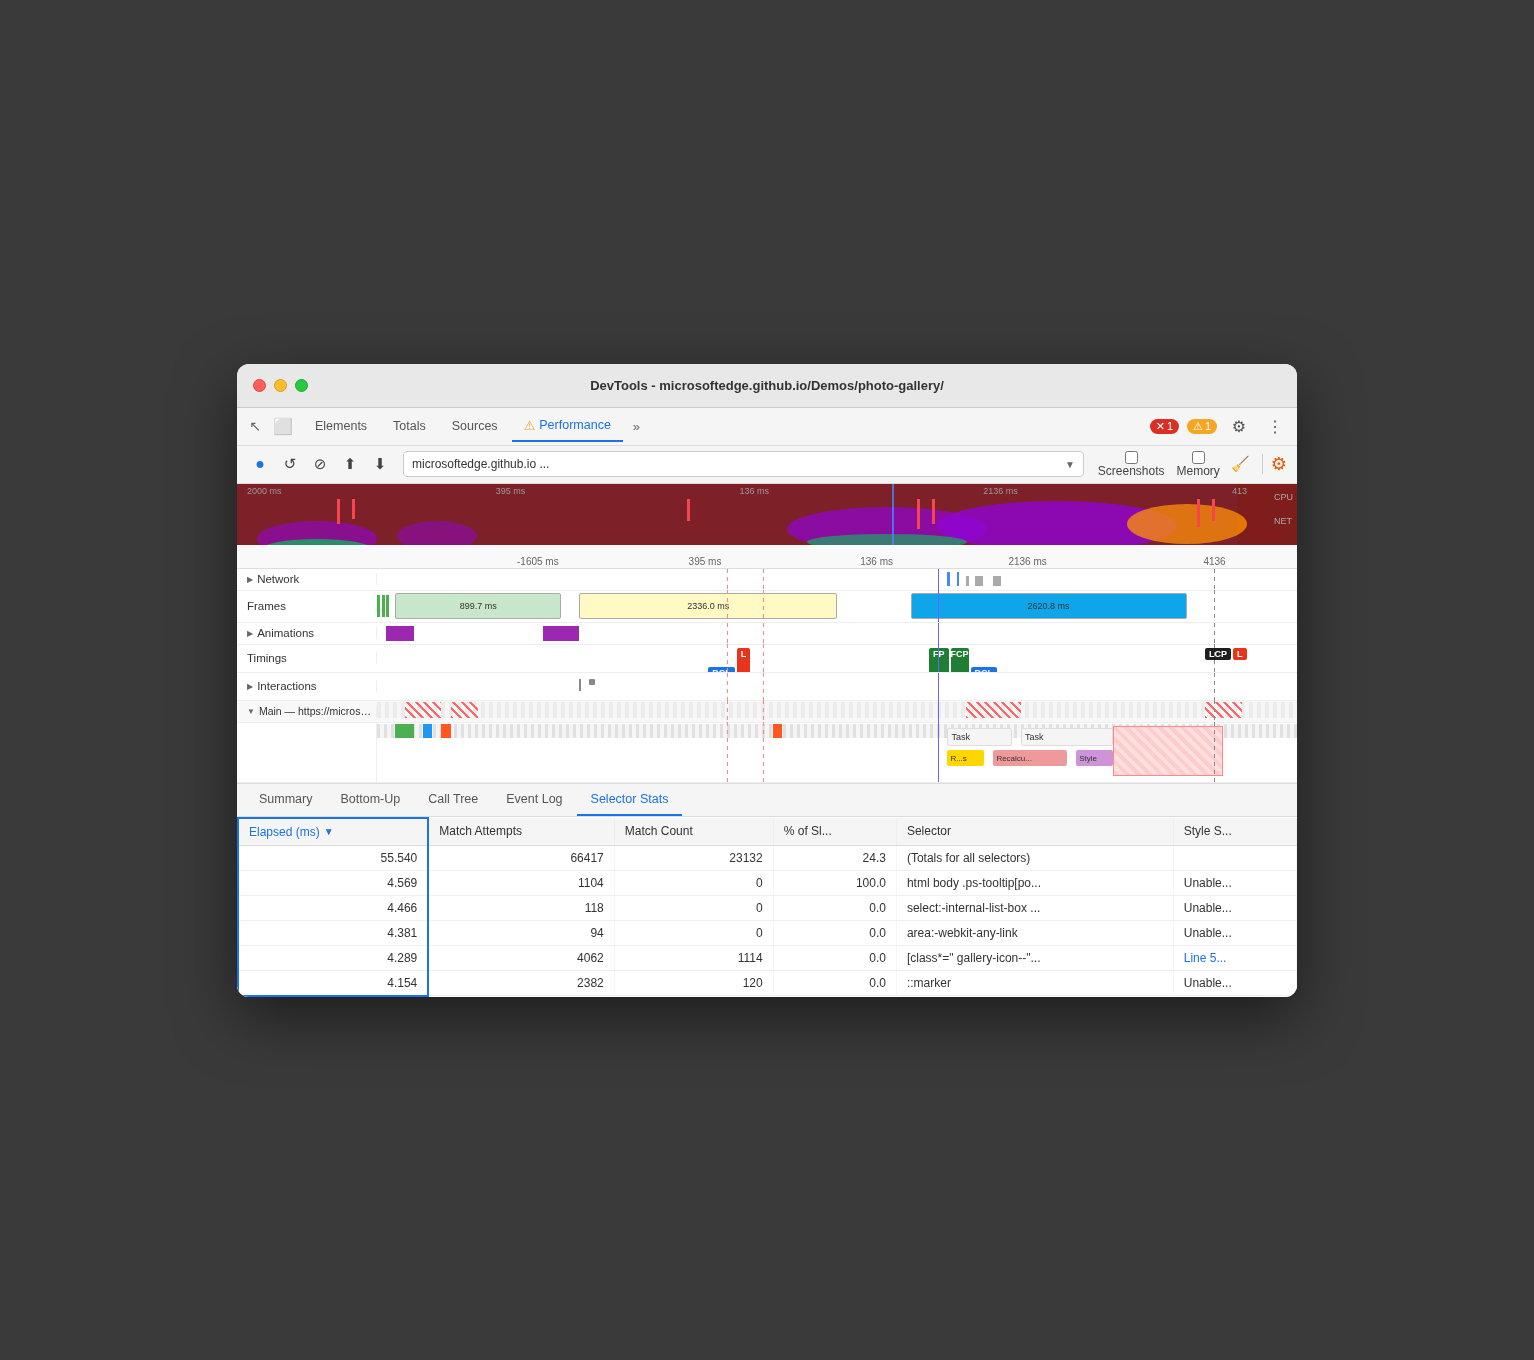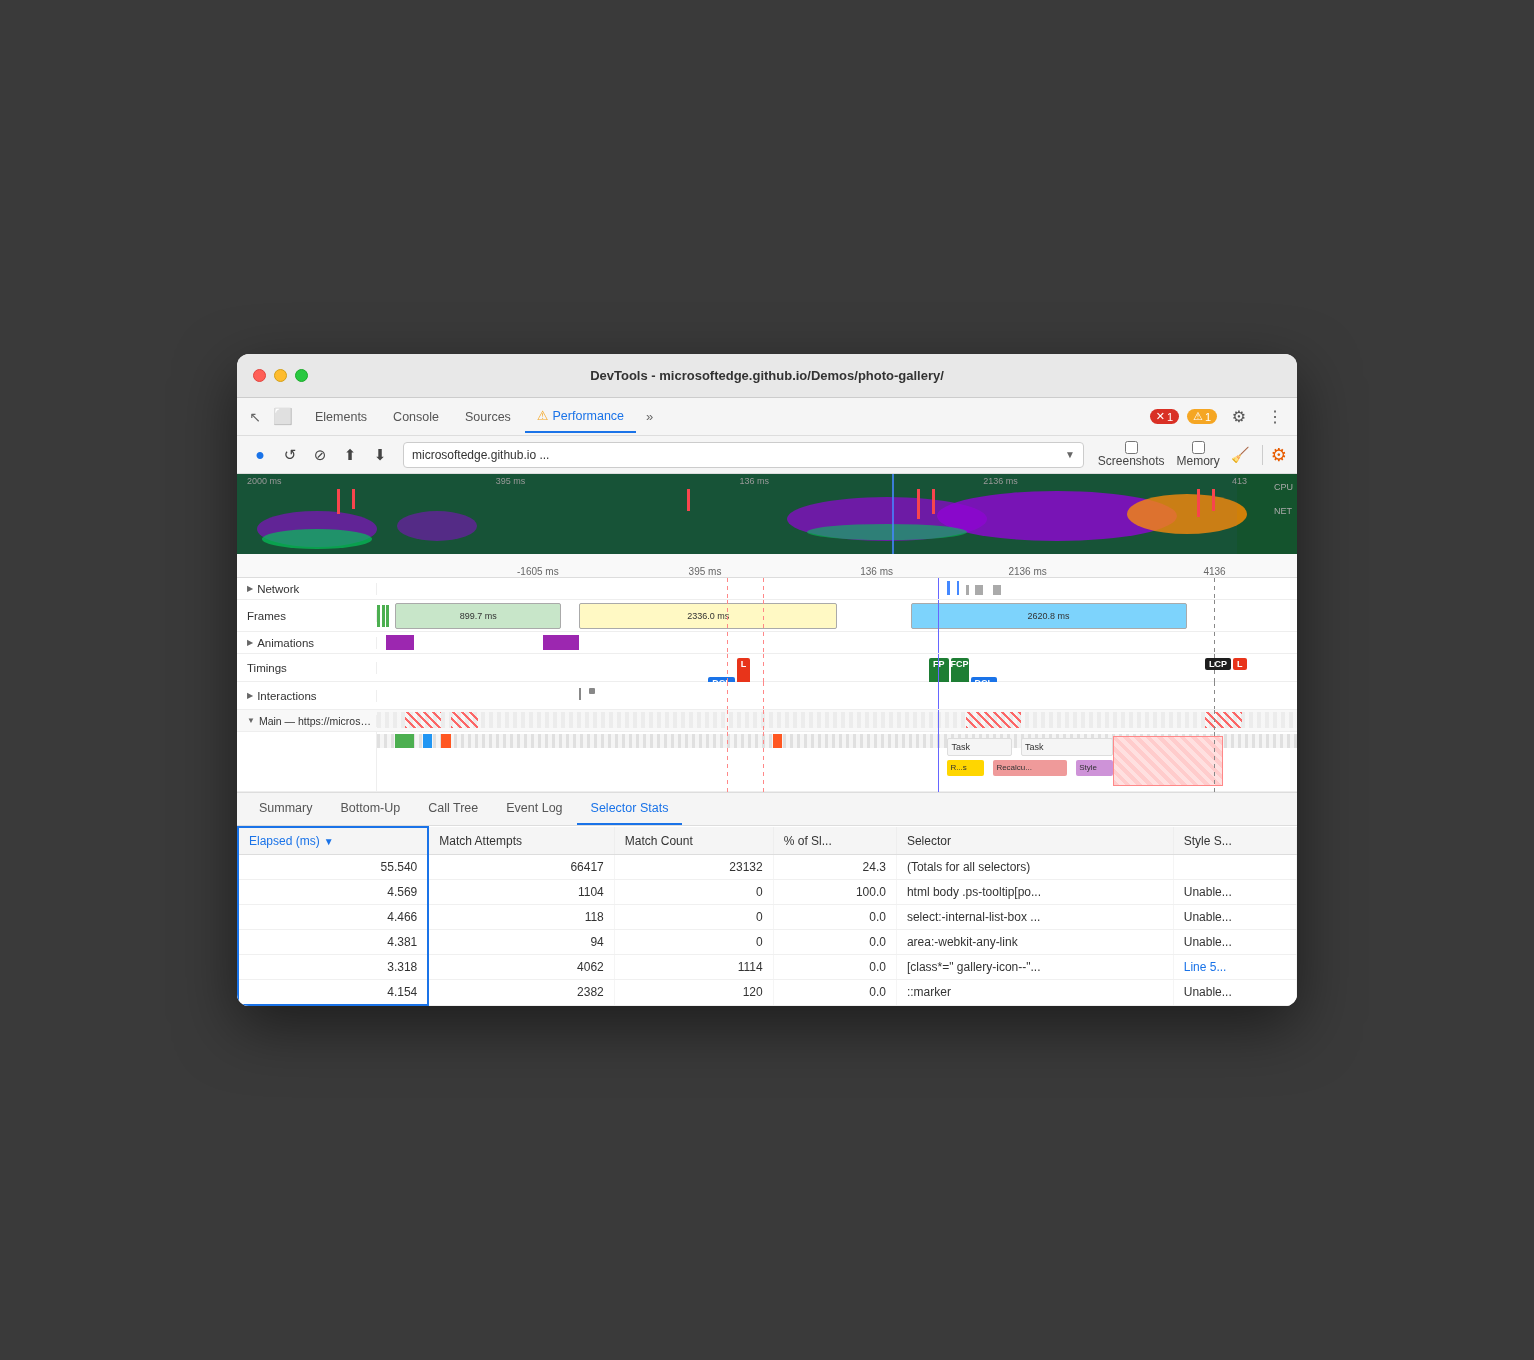--- a/index.html
+++ b/index.html
@@ -404,21 +404,21 @@
 
   <div class="tab-bar">
     <div class="tab-bar-left">
       <div class="tab-icon">↖</div>
       <div class="tab-icon" style="font-size:16px;">⬜</div>
     </div>
     <div class="tab">
       <span>Elements</span>
     </div>
     <div class="tab">
-      <span>Console</span>
+      <span>Totals</span>
     </div>
     <div class="tab">
       <span>Sources</span>
     </div>
     <div class="tab performance-tab">
       <span class="tab-warning-icon">⚠</span>
       <span>Performance</span>
     </div>
     <div class="tab-more">»</div>
     <div class="tab-bar-right">
@@ -452,21 +452,21 @@
     <div class="toolbar-check-group">
       <input type="checkbox" style="">
       <span>Memory</span>
     </div>
     <div class="toolbar-btn" title="Clear">🧹</div>
     <div class="toolbar-separator"></div>
     <div class="toolbar-gear">⚙</div>
   </div>
 
   <div class="timeline-area">
-    <div class="timeline-overview" style="height:80px; position:relative; background:#14532d; overflow:hidden;">
+    <div class="timeline-overview" style="height:61px; position:relative; background:#7f1d1d; overflow:hidden;">
 
       <div style="position:absolute;top:2px;left:10px;right:50px;display:flex;justify-content:space-between;font-size:9px;color:#999;z-index:10;">
         <span>2000 ms</span>
         <span>395 ms</span>
         <span>136 ms</span>
         <span>2136 ms</span>
         <span>413</span>
       </div>
 
       <svg width="100%" height="80" style="position:absolute;top:0;left:0;">
@@ -534,21 +534,21 @@
       <div class="tl-row-label">
         <span>Frames</span>
       </div>
       <div class="tl-row-content" style="position:relative;height:32px;">
         <div class="frame-bar" style="left:2%;width:18%;background:#c8e6c9;border:1px solid #aaa;">
           <span>899.7 ms</span>
         </div>
         <div class="frame-bar" style="left:22%;width:28%;background:#fff9c4;border:1px solid #aaa;">
           <span>2336.0 ms</span>
         </div>
-        <div class="frame-bar" style="left:58%;width:30%;background:#7dd3fc;border:1px solid #aaa;">
+        <div class="frame-bar" style="left:58%;width:30%;background:#0ea5e9;border:1px solid #aaa;">
           <span>2620.8 ms</span>
         </div>
 
         <div style="position:absolute;left:0%;top:5px;width:3px;height:22px;background:#4caf50;"></div>
         <div style="position:absolute;left:0.5%;top:5px;width:3px;height:22px;background:#4caf50;"></div>
         <div style="position:absolute;left:1%;top:5px;width:3px;height:22px;background:#4caf50;"></div>
 
         <div class="dashed-line" style="left:38%;background:repeating-linear-gradient(to bottom,#f88 0,#f88 4px,transparent 4px,transparent 8px);"></div>
         <div class="dashed-line" style="left:42%;background:repeating-linear-gradient(to bottom,#f88 0,#f88 4px,transparent 4px,transparent 8px);"></div>
         <div class="solid-line" style="left:61%;background:#66f;"></div>
@@ -748,21 +748,21 @@
           </tr>
           <tr>
             <td class="num" style="border-left: 2px solid rgb(26, 115, 232); border-right: 2px solid rgb(26, 115, 232);">4.381</td>
             <td class="num">94</td>
             <td class="num">0</td>
             <td class="num">0.0</td>
             <td>area:-webkit-any-link</td>
             <td>Unable...</td>
           </tr>
           <tr>
-            <td class="num" style="border-left: 2px solid rgb(26, 115, 232); border-right: 2px solid rgb(26, 115, 232);">3.318</td>
+            <td class="num" style="border-left: 2px solid rgb(26, 115, 232); border-right: 2px solid rgb(26, 115, 232);">4.289</td>
             <td class="num">4062</td>
             <td class="num">1114</td>
             <td class="num">0.0</td>
             <td>[class*=" gallery-icon--"...</td>
             <td><a class="link-cell" href="#">Line 5...</a></td>
           </tr>
           <tr>
             <td class="num" style="border-left: 2px solid rgb(26, 115, 232); border-bottom: 2px solid rgb(26, 115, 232); border-right: 2px solid rgb(26, 115, 232);">4.154</td>
             <td class="num">2382</td>
             <td class="num">120</td>

